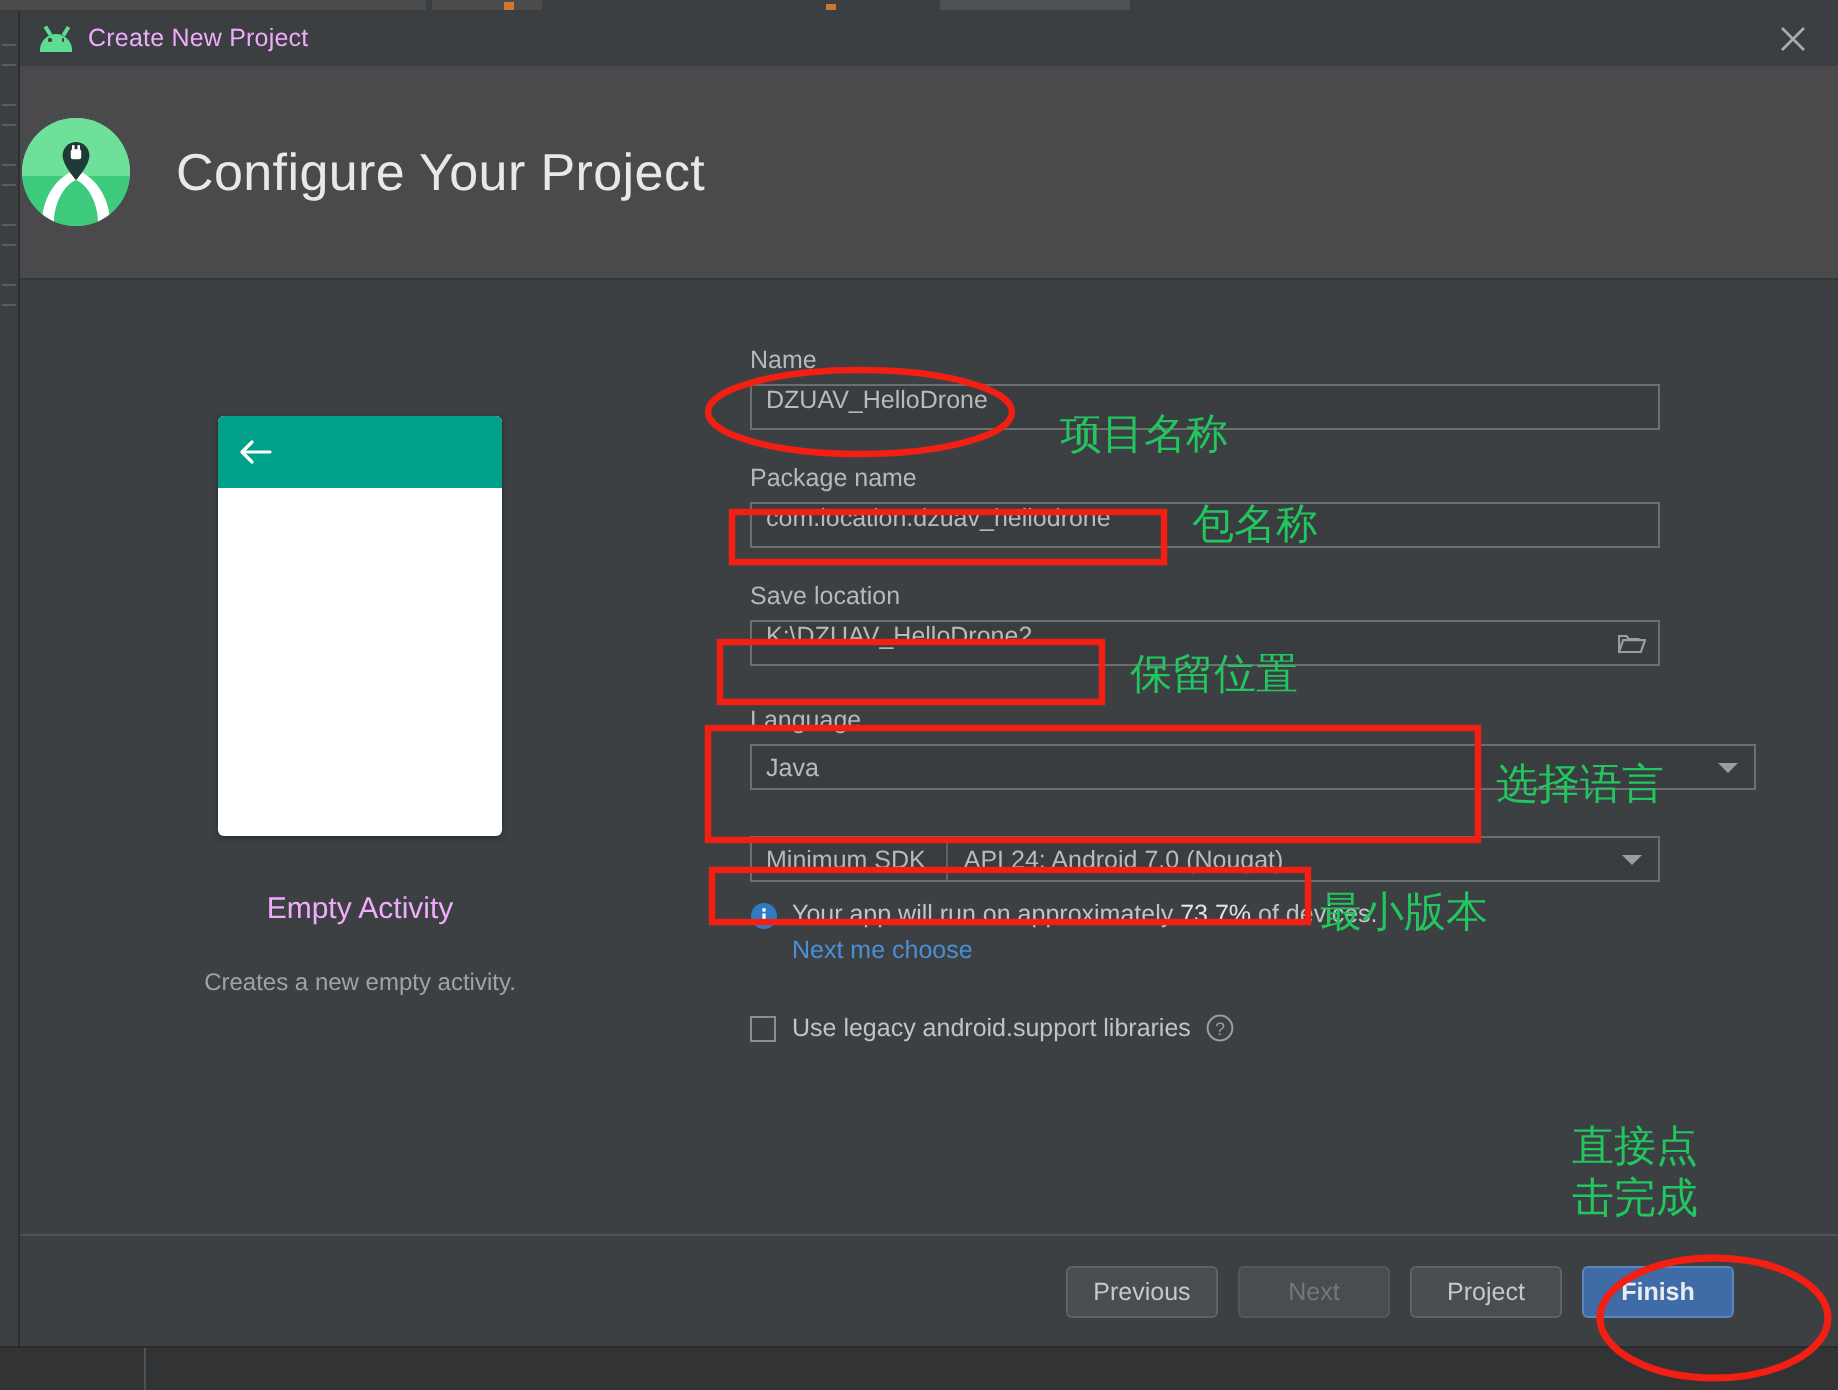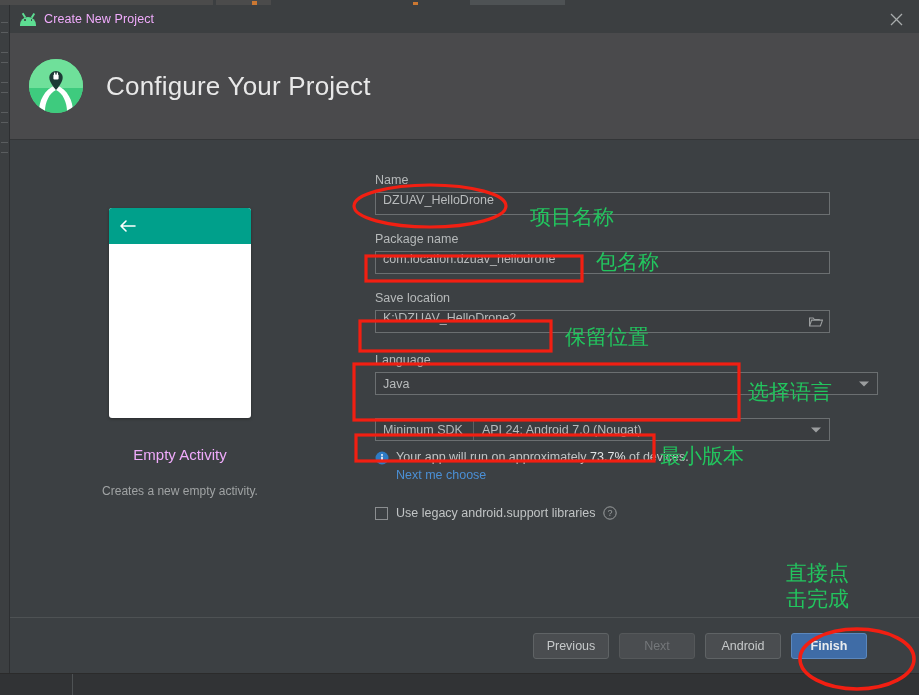--- a/index.html
+++ b/index.html
@@ -87,21 +87,20 @@
     width: 46px; height: 28px;
     display: flex; align-items: center; justify-content: center;
     cursor: pointer;
   }
   .close-btn svg { display: block; }
 
   .dialog-header {
     flex: 0 0 107px; height: 107px;
     background: #4a4a4c;
     display: flex; align-items: center;
-    padding-left: 18px;
     border-bottom: 1px solid #333537;
   }
   .as-logo { width: 56px; height: 56px; flex: 0 0 56px; margin-right: 22px; }
   .header-title {
     color: #e8e8e8; font-size: 26px; font-weight: 400; letter-spacing: .2px;
   }
 
   .dialog-body {
     flex: 1 1 auto;
     background: #3c4043;
@@ -433,21 +432,21 @@
             <text x="7" y="10.4" text-anchor="middle" font-size="9" fill="#9b9e9f" font-family="Liberation Sans, sans-serif">?</text>
           </svg>
         </div>
 
       </div>
     </div>
 
     <div class="dialog-footer">
       <div class="btn">Previous</div>
       <div class="btn disabled">Next</div>
-      <div class="btn">Android</div>
+      <div class="btn">Project</div>
       <div class="btn primary">Finish</div>
     </div>
 
   </div>
 
   <svg id="annot" viewBox="0 0 919 695">
     <ellipse cx="430" cy="206" rx="76" ry="21" fill="none" stroke="#f21f12" stroke-width="3.2"></ellipse>
     <rect x="366" y="256" width="216" height="25" fill="none" stroke="#f21f12" stroke-width="3.2"></rect>
     <rect x="360" y="321" width="191" height="30" fill="none" stroke="#f21f12" stroke-width="3.2"></rect>
     <rect x="354" y="364" width="385" height="56" fill="none" stroke="#f21f12" stroke-width="3.2"></rect>

